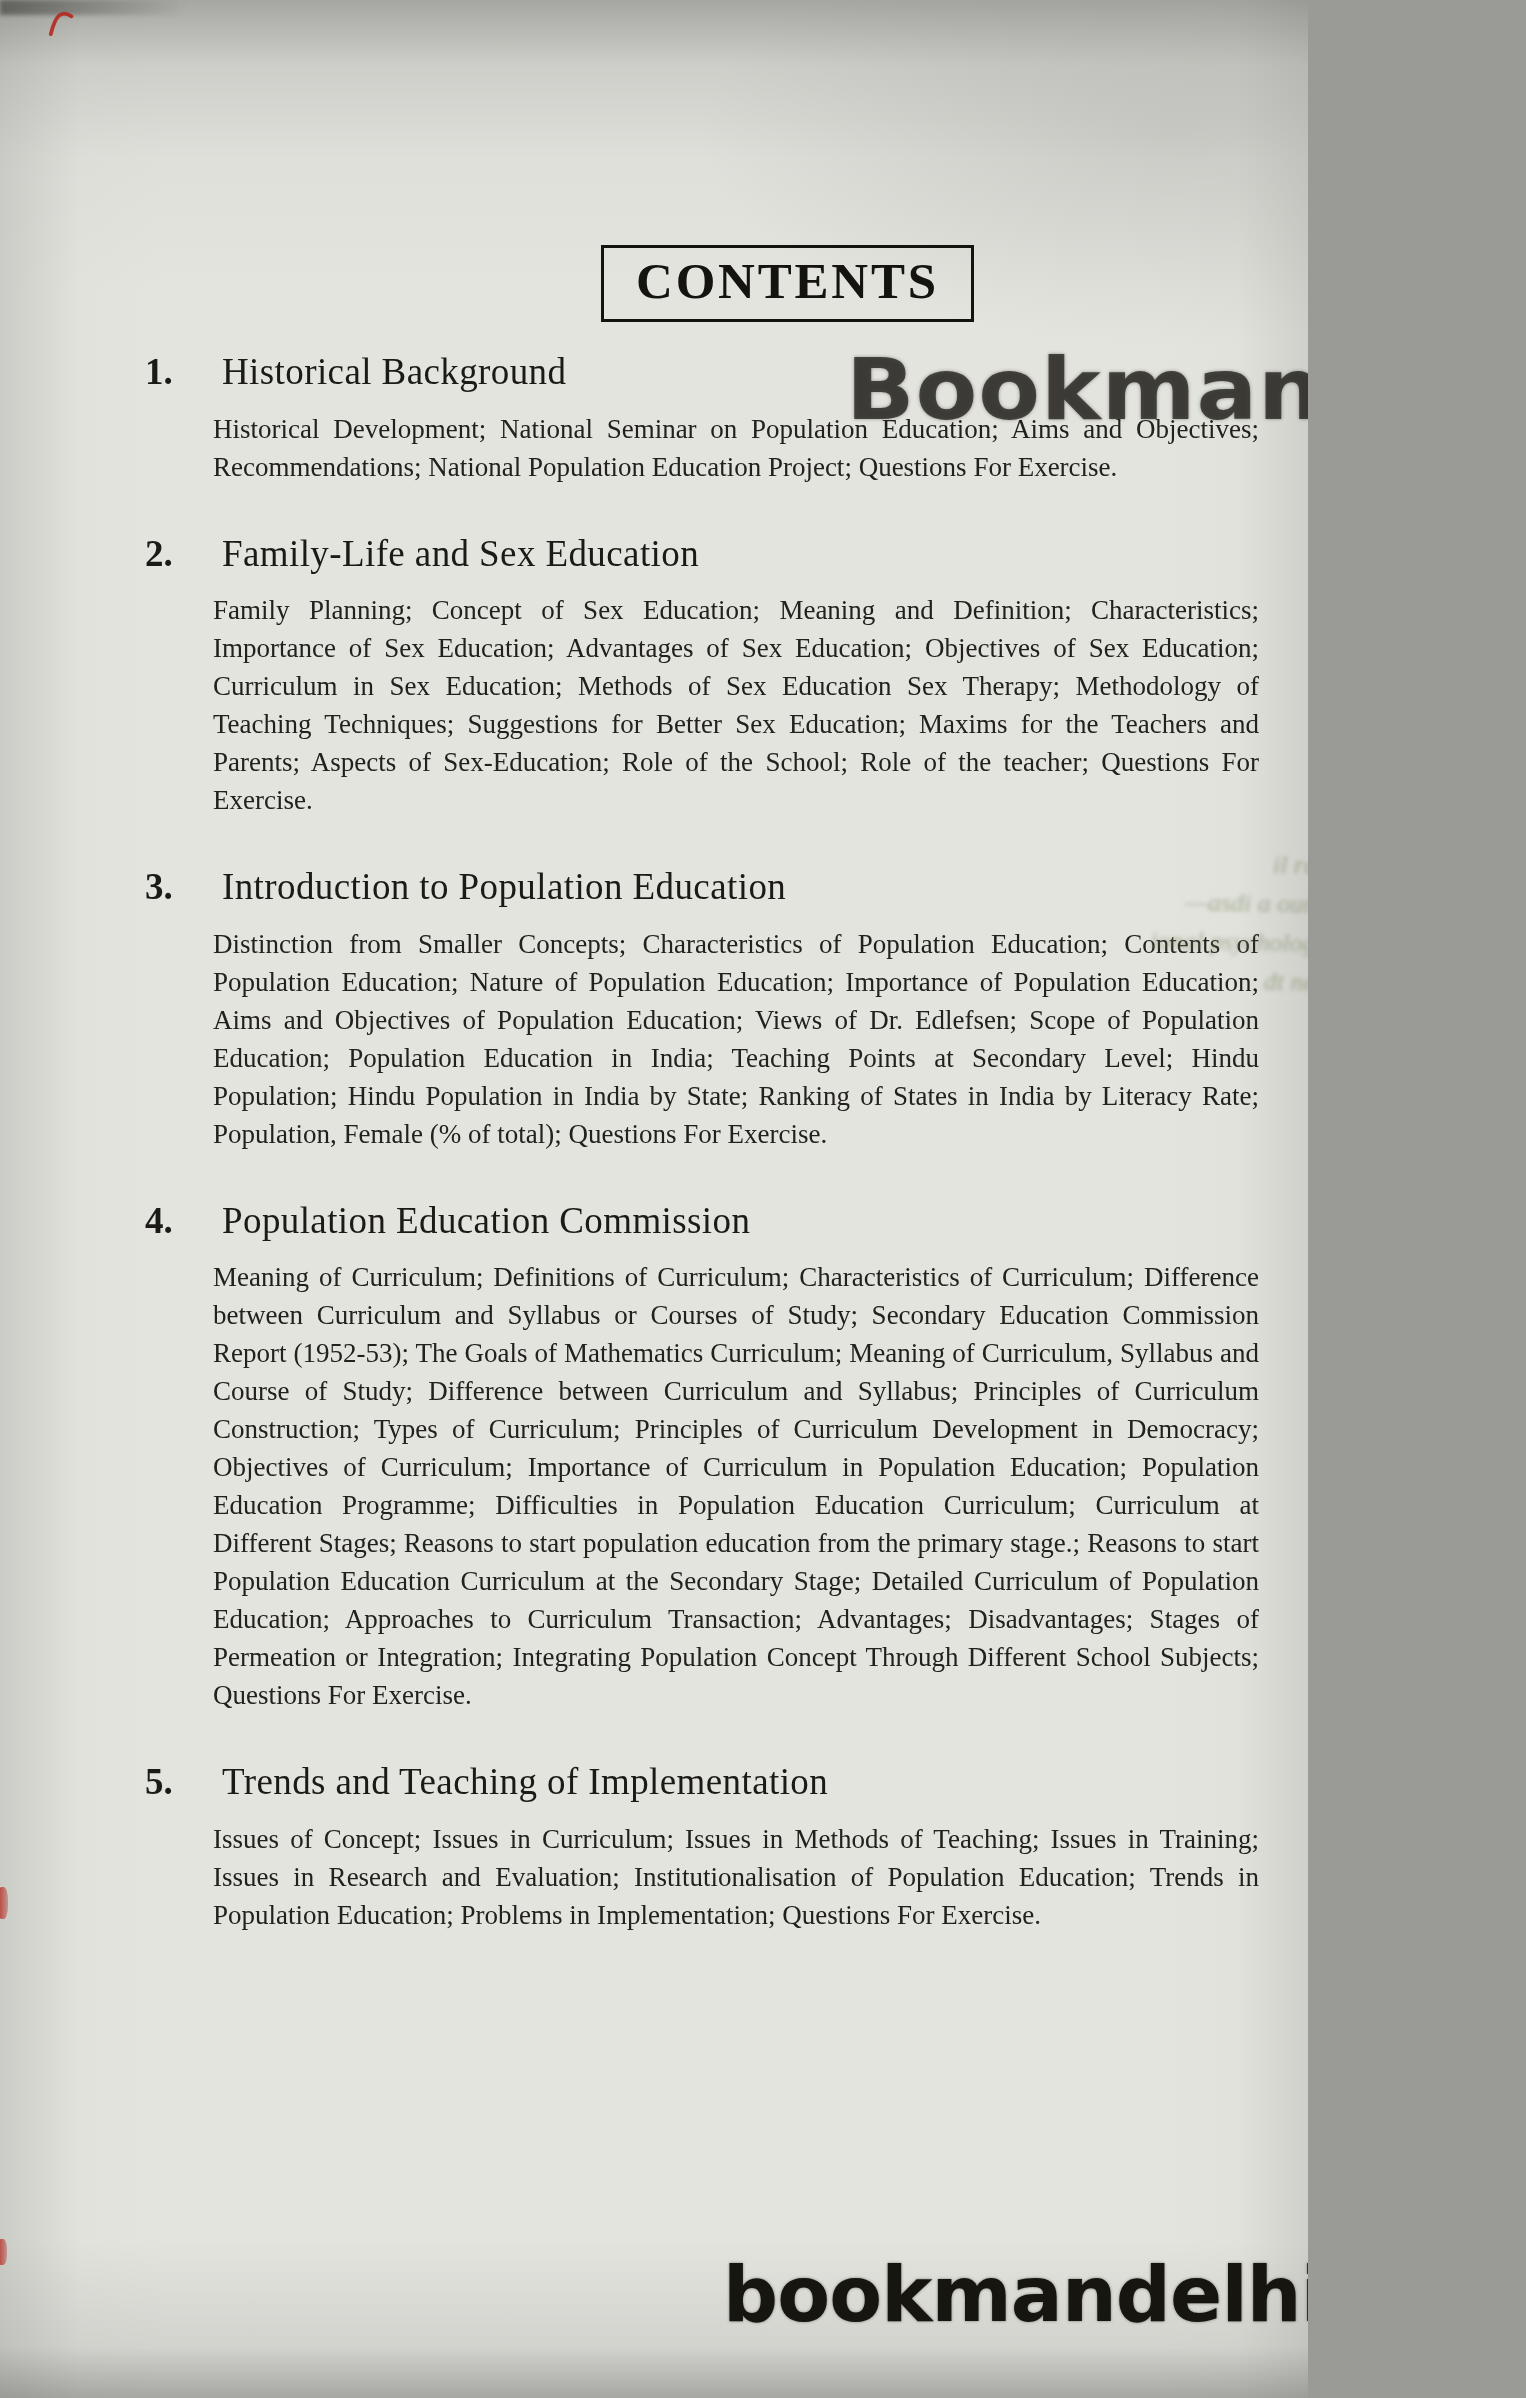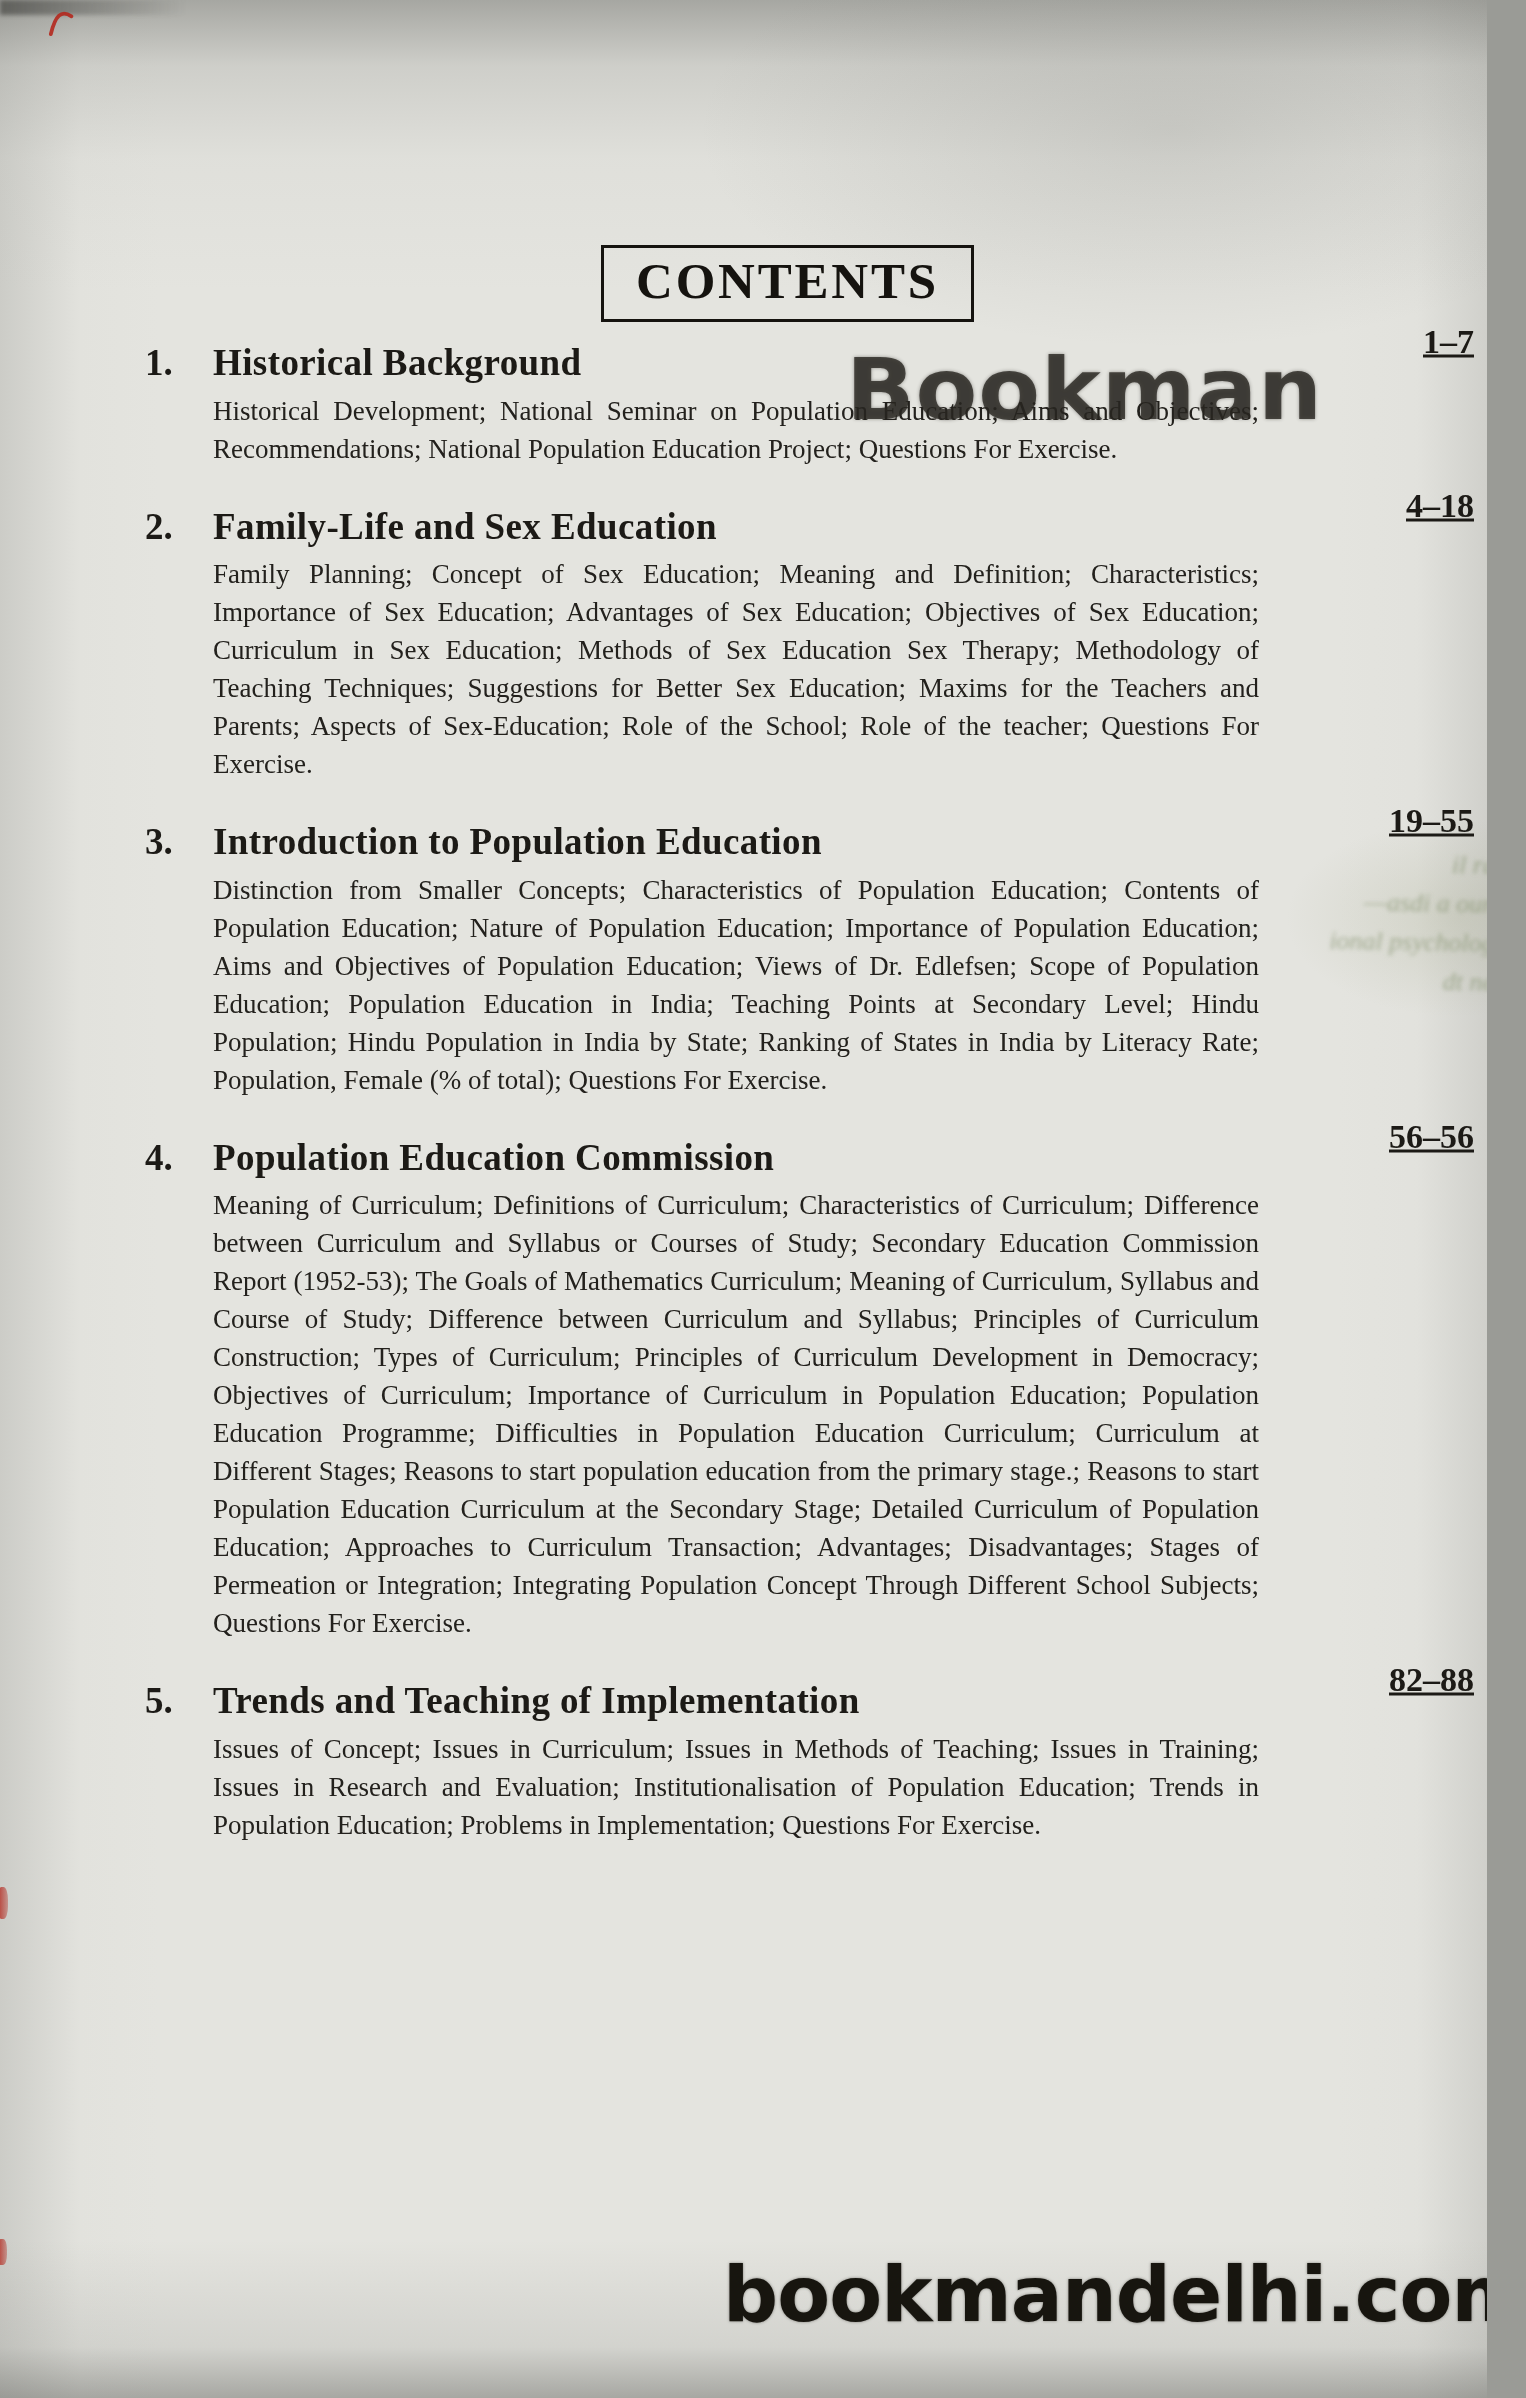--- a/index.html
+++ b/index.html
@@ -2,21 +2,21 @@
 <html style="font-size:15px"><head>
 <meta charset="utf-8">
 <style>
   html, body { margin:0; padding:0; }
   body {
     width:1526px; height:2399px;
     font-family:"Liberation Serif", serif;
     background:#9a9b96;
   }
   .page {
-    position:relative; width:1487px; height:2399px; overflow:hidden;
+    position:relative; width:1308px; height:2399px; overflow:hidden;
     background:
       radial-gradient(244px 141px at 1457px 918px, rgba(150,155,120,0.22), transparent 70%),
       radial-gradient(656px 300px at 1171px 131px, rgba(120,121,116,0.20), transparent 72%),
       linear-gradient(180deg, rgba(105,106,101,0.50) 0px, rgba(150,151,146,0.28) 66px, rgba(190,191,186,0.12) 159px, rgba(227,227,222,0) 290px),
       linear-gradient(0deg, rgba(98,99,94,0.48) 0px, rgba(150,151,146,0.22) 52px, rgba(210,210,205,0) 159px),
       linear-gradient(90deg, rgba(118,119,114,0.22) 0px, rgba(200,200,195,0.07) 80px, rgba(0,0,0,0) 159px),
       linear-gradient(270deg, rgba(128,129,124,0.20) 0px, rgba(200,200,195,0.08) 70px, rgba(0,0,0,0) 150px),
       #e4e4df;
     color:#201e1a;
   }
@@ -33,21 +33,21 @@
     font-weight:bold; font-size:51px; letter-spacing:2.8px; color:#15130f;
     font-family:"Liberation Serif", serif;
   }
   .toc { position:absolute; top:341px; left:145px; width:1329px; }
   .chapter + .chapter { margin-top:37px; }
   .chapter-head { display:flex; align-items:baseline; }
   .chapter-num {
     width:68px; flex:0 0 68px; font-weight:bold; font-size:37px; color:#1c1a16;
   }
   .chapter-title {
-    margin:0; flex:1 1 auto; font-weight:bold; font-size:37px; letter-spacing:0.4px; color:#1c1a16;
+    margin:9px; flex:1 1 auto; font-weight:normal; font-size:37px; letter-spacing:0.4px; color:#1c1a16;
   }
   .chapter-pages {
     flex:0 0 auto; font-weight:bold; font-size:34px; color:#1c1a16;
     transform:translateY(-22.5px);
     text-decoration:underline;
   }
   .chapter-body {
     margin:7.5px 215px 0 68px;
     font-size:27px; line-height:38px; color:#23211d;
     text-align:justify;

